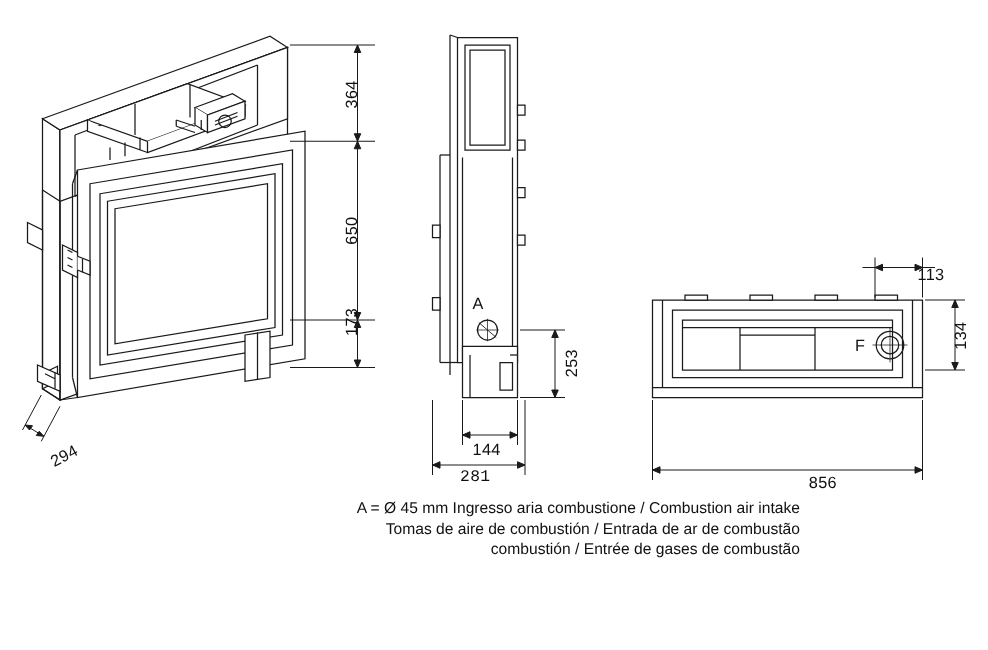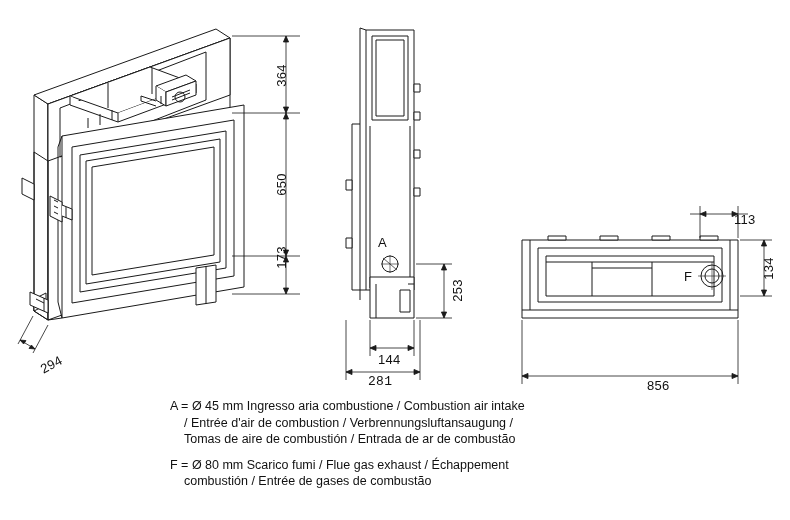--- a/index.html
+++ b/index.html
@@ -43,20 +43,21 @@
     position: absolute;
     left: 170px;
     top: 398px;
     width: 470px;
     font-size: 12.5px;
     line-height: 16.5px;
     color: #111111;
   }
   .legend div {
     white-space: nowrap;
+    text-align: right;
   }
   .legend .indent {
     padding-left: 14px;
   }
   .legend .blk { margin-top: 0; }
   .legend .blk2 { margin-top: 9px; }
 </style>
 </head>
 <body>
 
@@ -285,19 +286,17 @@
 
   <div class="dim-label" style="left:647px; top:378px;">856</div>
   <div class="dim-label" style="left:706px; top:212px;margin-left:28px;">113</div>
   <div class="dim-label vert" style="left:757px; top:261px; transform:rotate(-90deg);">134</div>
 
   <div class="letter-label" style="left:378px; top:235px;">A</div>
   <div class="letter-label" style="left:684px; top:269px;">F</div>
 
   <div class="legend">
     <div class="blk">A = Ø 45 mm Ingresso aria combustione / Combustion air intake</div>
-    <div class="indent">/ Entrée d'air de combustion / Verbrennungsluftansaugung /</div>
     <div class="indent">Tomas de aire de combustión / Entrada de ar de combustão</div>
-    <div class="blk2">F = Ø 80 mm Scarico fumi / Flue gas exhaust / Échappement</div>
     <div class="indent">combustión / Entrée de gases de combustão</div>
   </div>
 
 </div>
 
 </body></html>

